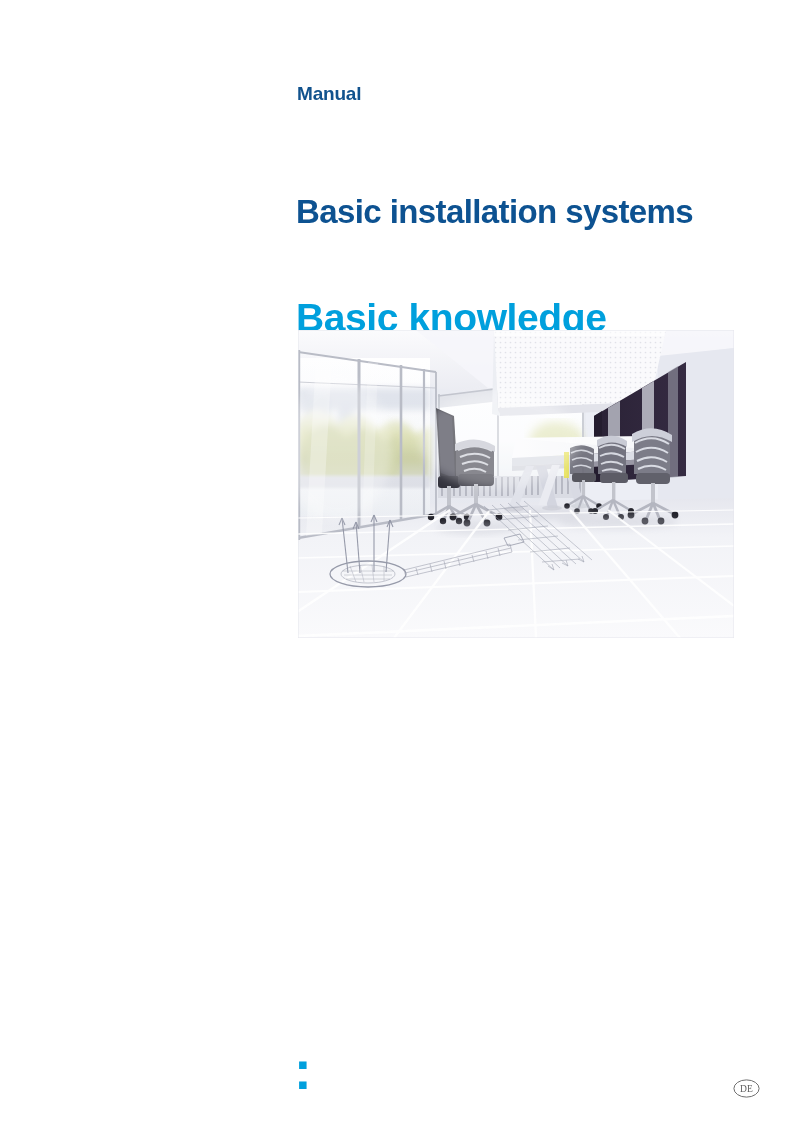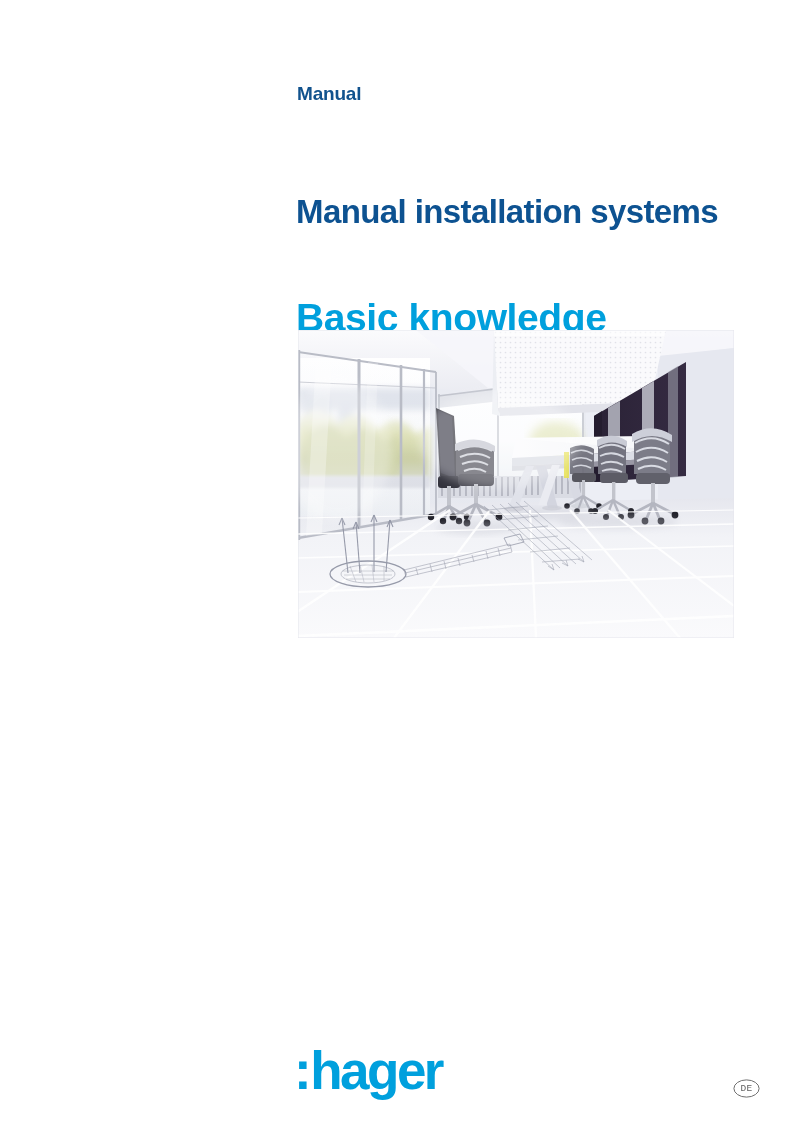--- a/index.html
+++ b/index.html
@@ -92,21 +92,21 @@
   }
   .lang-badge svg { display: block; }
 </style>
 </head>
 <body>
 
 <div class="page">
 
   <div class="doc-type">Manual</div>
 
-  <h1 class="main-title">Manual installation systems</h1>
+  <h1 class="main-title">Basic installation systems</h1>
 
   <h2 class="sub-title">Basic knowledge</h2>
 
   <div class="cover-image">
     <svg width="436" height="308" viewBox="0 0 436 308" xmlns="http://www.w3.org/2000/svg">
       <defs>
         <linearGradient id="wallGrad" x1="0" y1="0" x2="0" y2="1">
           <stop offset="0%" stop-color="#eceef4"></stop>
           <stop offset="100%" stop-color="#e2e4ec"></stop>
         </linearGradient>
@@ -521,27 +521,26 @@
       </g>
       <text x="0" y="0" font-family="Liberation Sans, sans-serif" font-size="0" fill="#00a0dd"></text>
     </svg>
 
     <div style="position:absolute;left:0;top:0;width:170px;height:60px;
                 display:flex;align-items:center;color:#00a0dd;
                 font-family:'Liberation Sans',sans-serif;
                 font-size:53px;font-weight:bold;letter-spacing:-2.5px;
                 background:#ffffff;line-height:1;">
       <span style="margin-right:1px;">:</span>
-        <span>hager</span>
     </div>
   </div>
 
   <div class="lang-badge">
     <svg width="27" height="19" viewBox="0 0 27 19" xmlns="http://www.w3.org/2000/svg">
       <ellipse cx="13.5" cy="9.5" rx="12.6" ry="8.6" fill="none" stroke="#6e6e6e" stroke-width="1"></ellipse>
     </svg>
     <div style="position:absolute;left:0;top:0;width:27px;height:19px;
                 display:flex;align-items:center;justify-content:center;
-                font-family:Liberation Mono, monospace;font-size:9.5px;
+                font-family:Liberation Serif, serif;font-size:9.5px;
                 color:#5f5f5f;letter-spacing:0.2px;">DE</div>
   </div>
 
 </div>
 
 </body></html>

